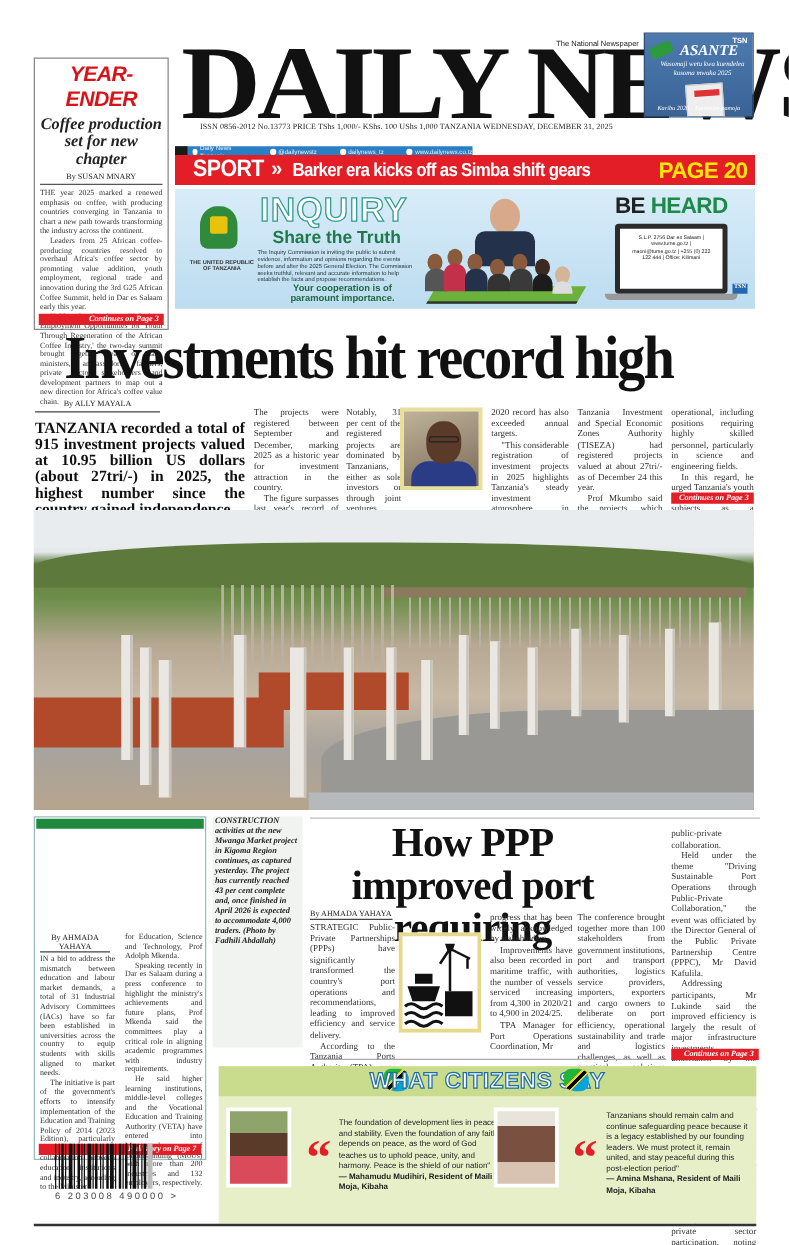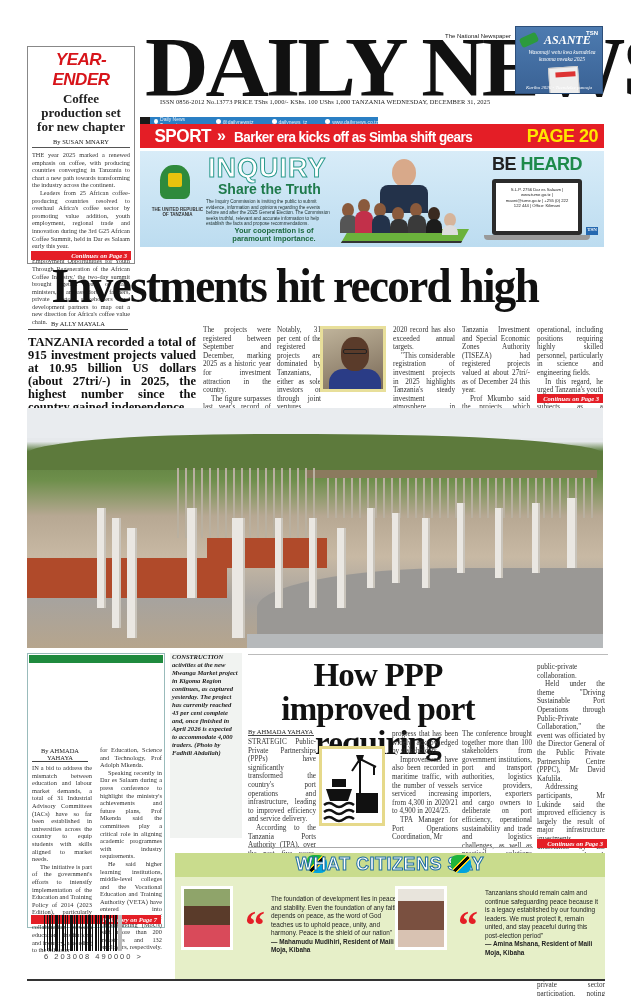--- a/index.html
+++ b/index.html
@@ -6,21 +6,21 @@
   html, body { width: 631px; height: 996px; background: #fff; overflow: hidden; }
   body { font-family: "Liberation Serif", serif; color: #222; position: relative; }
   .abs { position: absolute; }
   .col-text { font-family: "Liberation Serif", serif; font-size: 7.2px; line-height: 8.6px; color: #333; text-align: justify; }
   .col-text p { text-indent: 8px; }
   .col-text p:first-child { text-indent: 0; }
 
   
   #yearender { left: 27px; top: 27px; width: 108px; height: 218px; border: 1px solid #888; padding: 3px 4px; margin-top: 19px; }
   #yearender .kicker { font-family: "Liberation Sans", sans-serif; font-weight: bold; font-style: italic; color: #d7141a; font-size: 17px; text-align: center; letter-spacing: -0.5px; }
-  #yearender .hed { font-family: "Liberation Serif", serif; font-weight: bold; font-size: 13px; line-height: 14px; text-align: center; margin-top: 2px; }
+  #yearender .hed { font-family: "Liberation Serif", serif; font-weight: bold; font-size: 13px; line-height: 14px; text-align: center; margin-top: 2px; font-style: italic; }
   #yearender .byline { font-size: 6.5px; text-align: center; margin-top: 4px; padding-bottom: 2px; border-bottom: 1px solid #555; }
   #yearender .col-text { margin-top: 3px; font-size: 6.3px; line-height: 7.6px; }
   .continues { background: #e41e26; color: #fff; font-style: italic; font-weight: bold; font-size: 6.5px; text-align: right; padding: 1px 4px; font-family: "Liberation Serif", serif; }
   #yearender .continues { position: absolute; left: 3px; right: 3px; bottom: 3px; }
 
   
   #masthead-tag { left: 445px; top: 33px; font-size: 6px; font-family: "Liberation Sans", sans-serif; }
   #masthead { left: 145px; top: 30px; width: 368px; height: 76px; font-family: "Liberation Serif", serif; font-weight: bold; font-size: 88px; line-height: 80px; letter-spacing: -3px; transform: scaleY(0.95); transform-origin: top left; color: #111; white-space: nowrap; }
   #issue-line { left: 160px; top: 98px; font-size: 6.4px; letter-spacing: 0.1px; white-space: nowrap; color: #222; }
   #social-bar { left: 140px; top: 117px; width: 238px; height: 9px; background: #2a7fc4; display: flex; align-items: center; gap: 18px; padding-left: 14px; font-family: "Liberation Sans", sans-serif; font-size: 5px; color: #e6f0fa; }
@@ -295,21 +295,21 @@
   <div class="continues">Full story on Page 7</div>
 </div>
 
 <div id="caption-bg" class="abs"></div>
 <div id="caption" class="abs">CONSTRUCTION activities at the new Mwanga Market project in Kigoma Region continues, as captured yesterday. The project has currently reached 43 per cent complete and, once finished in April 2026 is expected to accommodate 4,000 traders. (Photo by Fadhili Abdallah)</div>
 
 <div id="ppp-rule" class="abs"></div>
 <div id="ppp-hed" class="abs">How PPP improved port requiring</div>
 <div id="ppp-byline" class="abs">By AHMADA YAHAYA</div>
 <div id="ppp-c1" class="abs col-text" style="width:68px">
-  <p>STRATEGIC Public-Private Partnerships (PPPs) have significantly transformed the country's port operations and infrastructure, leading to improved efficiency and service delivery.</p>
+  <p>STRATEGIC Public-Private Partnerships (PPPs) have significantly transformed the country's port operations and recommendations, leading to improved efficiency and service delivery.</p>
   <p>According to the Tanzania Ports Authority (TPA), over the past five years, from the 2020/21 to the 2024/25 financial years, ports across the country have consistently delivered higher-quality services with enhanced efficiency.</p>
 </div>
 <div id="ppp-icon" class="abs">
   <svg width="60" height="74" viewBox="0 0 60 74">
     <path d="M38 8 L38 44 M38 10 L54 18 M38 10 L30 22 M52 18 L52 26" stroke="#111" stroke-width="2" fill="none"></path>
     <path d="M34 6 L42 6 L40 12 L36 12 Z" fill="#111"></path>
     <rect x="34" y="44" width="22" height="20" fill="#111"></rect>
     <rect x="10" y="30" width="14" height="8" fill="#111"></rect>
     <path d="M4 40 L30 40 L26 52 L8 52 Z" fill="#111"></path>
     <path d="M2 56 q5 -4 10 0 t10 0 t10 0" stroke="#111" stroke-width="2.5" fill="none"></path>

